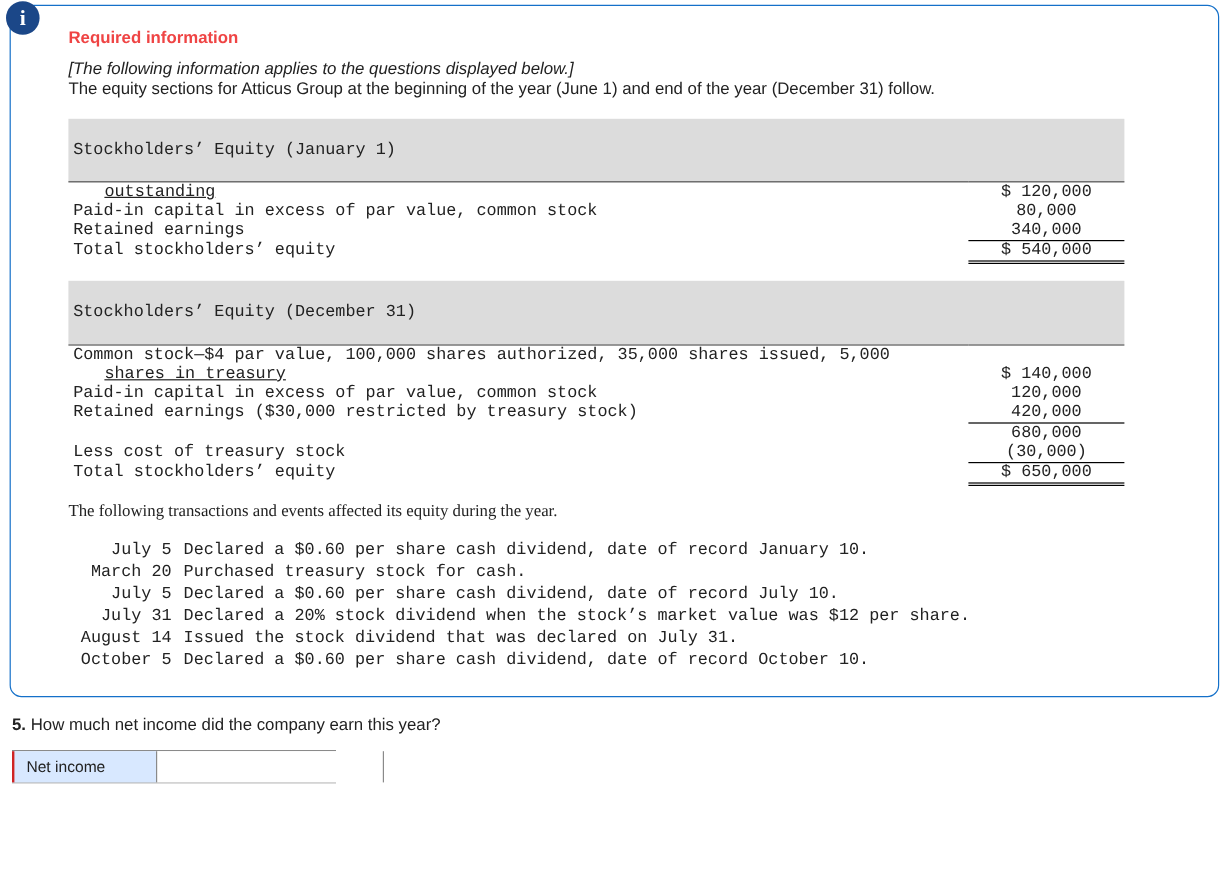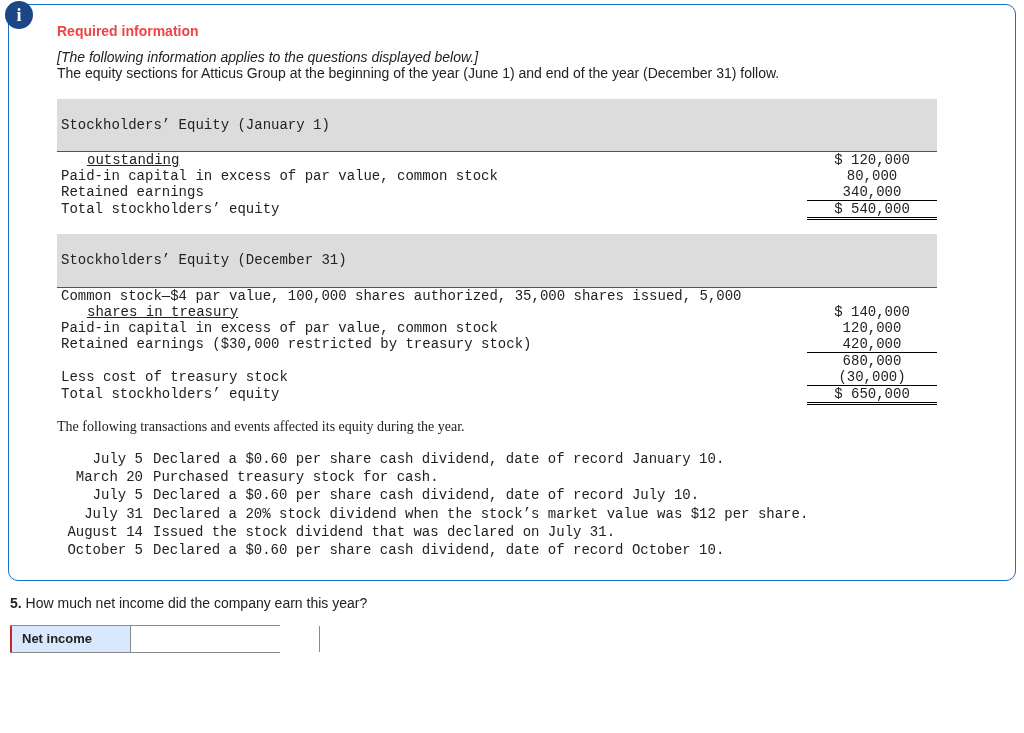--- a/index.html
+++ b/index.html
@@ -83,21 +83,20 @@
     border-top: 1px solid #8a8a8a;
     border-bottom: 1px solid #8a8a8a;
   }
   .answer-label {
     background: #d8e8ff;
     border-left: 2px solid #d02424;
     color: #222;
     font-size: 13px;
     padding: 5px 10px;
     flex: 0 0 120px;
-    font-weight: bold;
   }
   .answer-input {
     border: none;
     border-left: 1px solid #8a8a8a;
     border-right: 1px solid #8a8a8a;
     background: #fff;
     flex: 1;
     height: 26px;
     padding: 0 6px;
     font-size: 13px;

